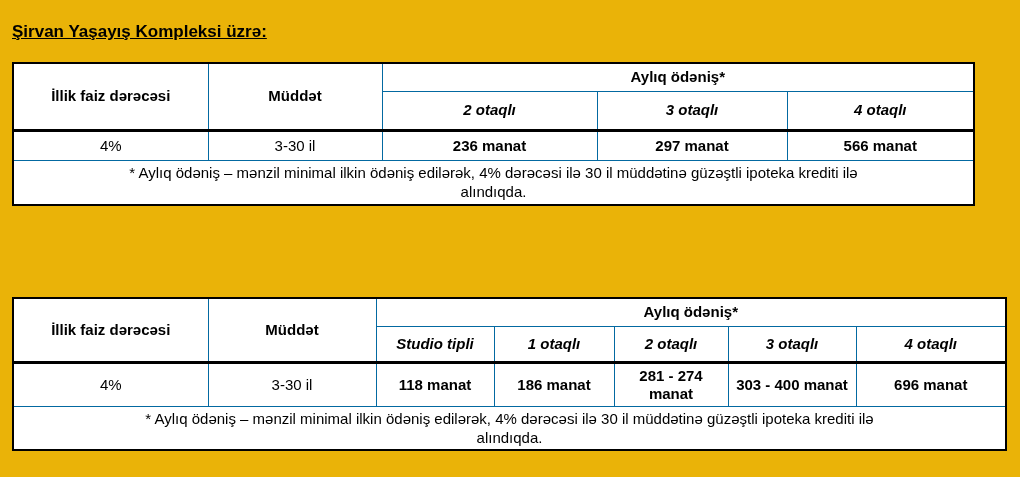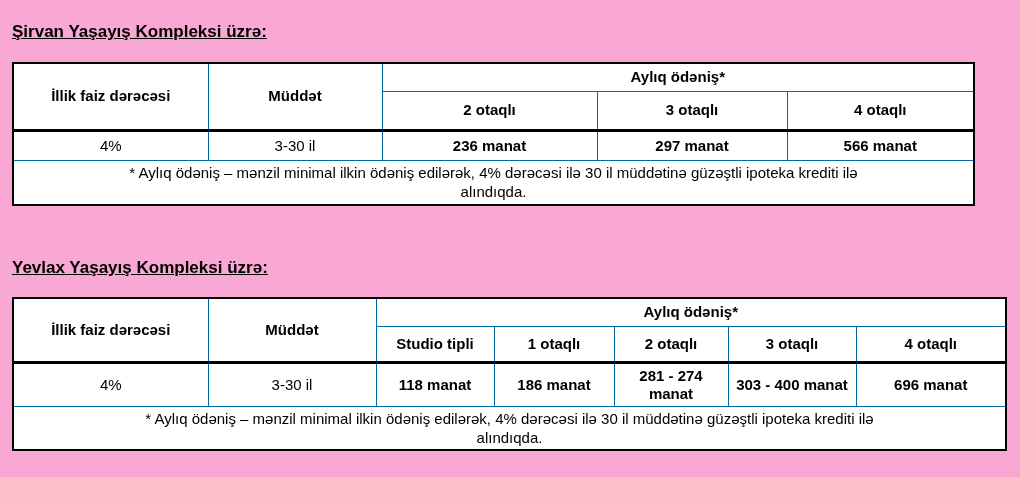--- a/index.html
+++ b/index.html
@@ -9,21 +9,21 @@
     height: 477px;
     background: #ffffff;
     color: #000000;
     font-family: "Liberation Sans", sans-serif;
     overflow: hidden;
   }
   .page {
     position: relative;
     width: 1020px;
     height: 477px;
-    background: #f9a8d4;
+    background: #eab308;
   }
   .heading {
     position: absolute;
     left: 12px;
     margin: 0;
     font-size: 17px;
     font-weight: bold;
     text-decoration: underline;
     white-space: nowrap;
   }
@@ -45,21 +45,21 @@
   table.payments td {
     border: 1px solid #0369a1;
     text-align: center;
     vertical-align: middle;
     font-size: 15px;
     padding: 1px 3px;
     line-height: 18px;
     overflow: hidden;
   }
   table.payments th { font-weight: bold; }
-  tr.sub-header th { }
+  tr.sub-header th { font-style: italic; }
   tr.data-row > td { border-top: 3px solid #000000; }
   tr.data-row td { font-weight: normal; }
   tr.data-row td.payment { font-weight: bold; }
   tr.footnote-row td {
     font-weight: normal;
     padding: 2px 6px;
     line-height: 19px;
   }
 
   #table-sirvan tr.group-header-row { height: 28px; }
@@ -107,21 +107,20 @@
       </tr>
       <tr class="footnote-row">
         <td colspan="5">
           <div>* Aylıq ödəniş – mənzil minimal ilkin ödəniş edilərək, 4% dərəcəsi ilə 30 il müddətinə güzəştli ipoteka krediti ilə</div>
           <div>alındıqda.</div>
         </td>
       </tr>
     </tbody>
   </table>
 
-  <h2 class="heading" id="heading-yevlax">Yevlax Yaşayış Kompleksi üzrə:</h2>
 
   <table class="payments" id="table-yevlax">
     <colgroup>
       <col style="width:195px">
       <col style="width:168px">
       <col style="width:118px">
       <col style="width:120px">
       <col style="width:114px">
       <col style="width:128px">
       <col style="width:150px">

